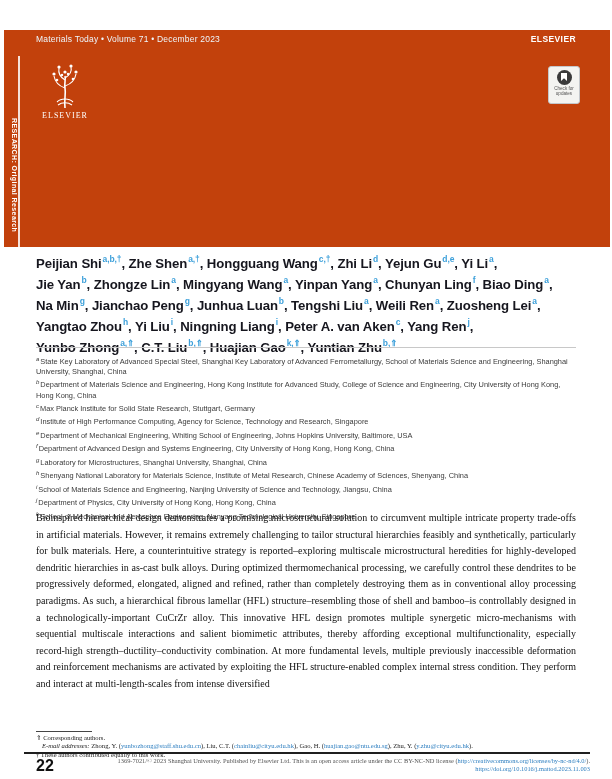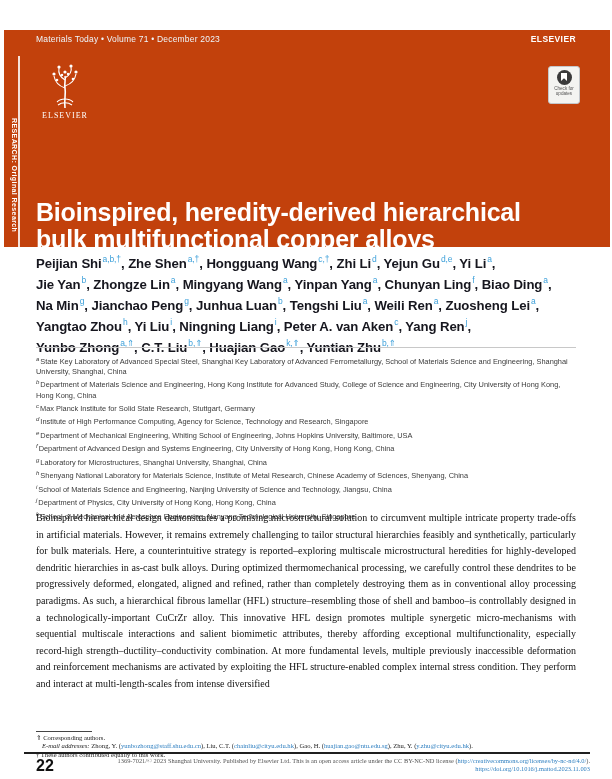--- a/index.html
+++ b/index.html
@@ -30,21 +30,21 @@
   .cm-text{font-size:4.6px;color:#555;line-height:5px;}
   .paper-title{
     position:absolute;left:32px;top:152px;width:560px;
     font-size:25px;line-height:27px;font-weight:bold;color:#ffffff;letter-spacing:-.2px;
   }
   
   .authors{
     position:absolute;left:36px;top:252px;width:546px;
     font-size:13.2px;font-weight:bold;color:#16161e;line-height:17.5px;letter-spacing:-.1px;
   }
-  .authors sup{font-size:8.5px;color:#3da0da;font-weight:normal;position:relative;top:-1px;margin-left:1px;margin-top:40px;}
+  .authors sup{font-size:8.5px;color:#3da0da;font-weight:bold;position:relative;top:-1px;margin-left:1px;margin-top:40px;}
   .author-rule{position:absolute;left:36px;top:347px;width:540px;height:1px;background:#c8c8c8;}
   
   .affils{position:absolute;left:36px;top:354px;width:542px;font-size:7.4px;color:#3a3a3a;line-height:10px;}
   .affils sup{font-size:6px;font-style:italic;margin-right:1px;}
   
   .abstract{
     position:absolute;left:36px;top:500px;width:540px;
     font-family:"Liberation Serif",serif;font-size:10px;line-height:16.6px;
     text-align:justify;color:#111111;
   }
@@ -95,21 +95,20 @@
     <div class="elsevier-word">ELSEVIER</div>
   </div>
 
   <div class="crossmark">
     <div class="cm-circle">
         <div class="cm-flag"></div>
       </div>
     <div class="cm-text">Check for updates</div>
   </div>
 
-  <h1 class="paper-title"><span>Bioinspired, heredity-derived hierarchical</span><br><span>bulk multifunctional copper alloys</span></h1>
 </div>
 
 <div class="authors"><span>Peijian Shi</span><sup>a,b,†</sup>, <span>Zhe Shen</span><sup>a,†</sup>, <span>Hongguang Wang</span><sup>c,†</sup>, <span>Zhi Li</span><sup>d</sup>, <span>Yejun Gu</span><sup>d,e</sup>, <span>Yi Li</span><sup>a</sup>,<br><span>Jie Yan</span><sup>b</sup>, <span>Zhongze Lin</span><sup>a</sup>, <span>Mingyang Wang</span><sup>a</sup>, <span>Yinpan Yang</span><sup>a</sup>, <span>Chunyan Ling</span><sup>f</sup>, <span>Biao Ding</span><sup>a</sup>,<br><span>Na Min</span><sup>g</sup>, <span>Jianchao Peng</span><sup>g</sup>, <span>Junhua Luan</span><sup>b</sup>, <span>Tengshi Liu</span><sup>a</sup>, <span>Weili Ren</span><sup>a</sup>, <span>Zuosheng Lei</span><sup>a</sup>,<br><span>Yangtao Zhou</span><sup>h</sup>, <span>Yi Liu</span><sup>i</sup>, <span>Ningning Liang</span><sup>i</sup>, <span>Peter A. van Aken</span><sup>c</sup>, <span>Yang Ren</span><sup>j</sup>,<br><span>Yunbo Zhong</span><sup>a,⇑</sup>, <span>C.T. Liu</span><sup>b,⇑</sup>, <span>Huajian Gao</span><sup>k,⇑</sup>, <span>Yuntian Zhu</span><sup>b,⇑</sup></div>
 <div class="author-rule"></div>
 
 <div class="affils">
     <div><sup>a</sup>State Key Laboratory of Advanced Special Steel, Shanghai Key Laboratory of Advanced Ferrometallurgy, School of Materials Science and Engineering, Shanghai University, Shanghai, China</div>
     <div><sup>b</sup>Department of Materials Science and Engineering, Hong Kong Institute for Advanced Study, College of Science and Engineering, City University of Hong Kong, Hong Kong, China</div>
     <div><sup>c</sup>Max Planck Institute for Solid State Research, Stuttgart, Germany</div>
     <div><sup>d</sup>Institute of High Performance Computing, Agency for Science, Technology and Research, Singapore</div>

